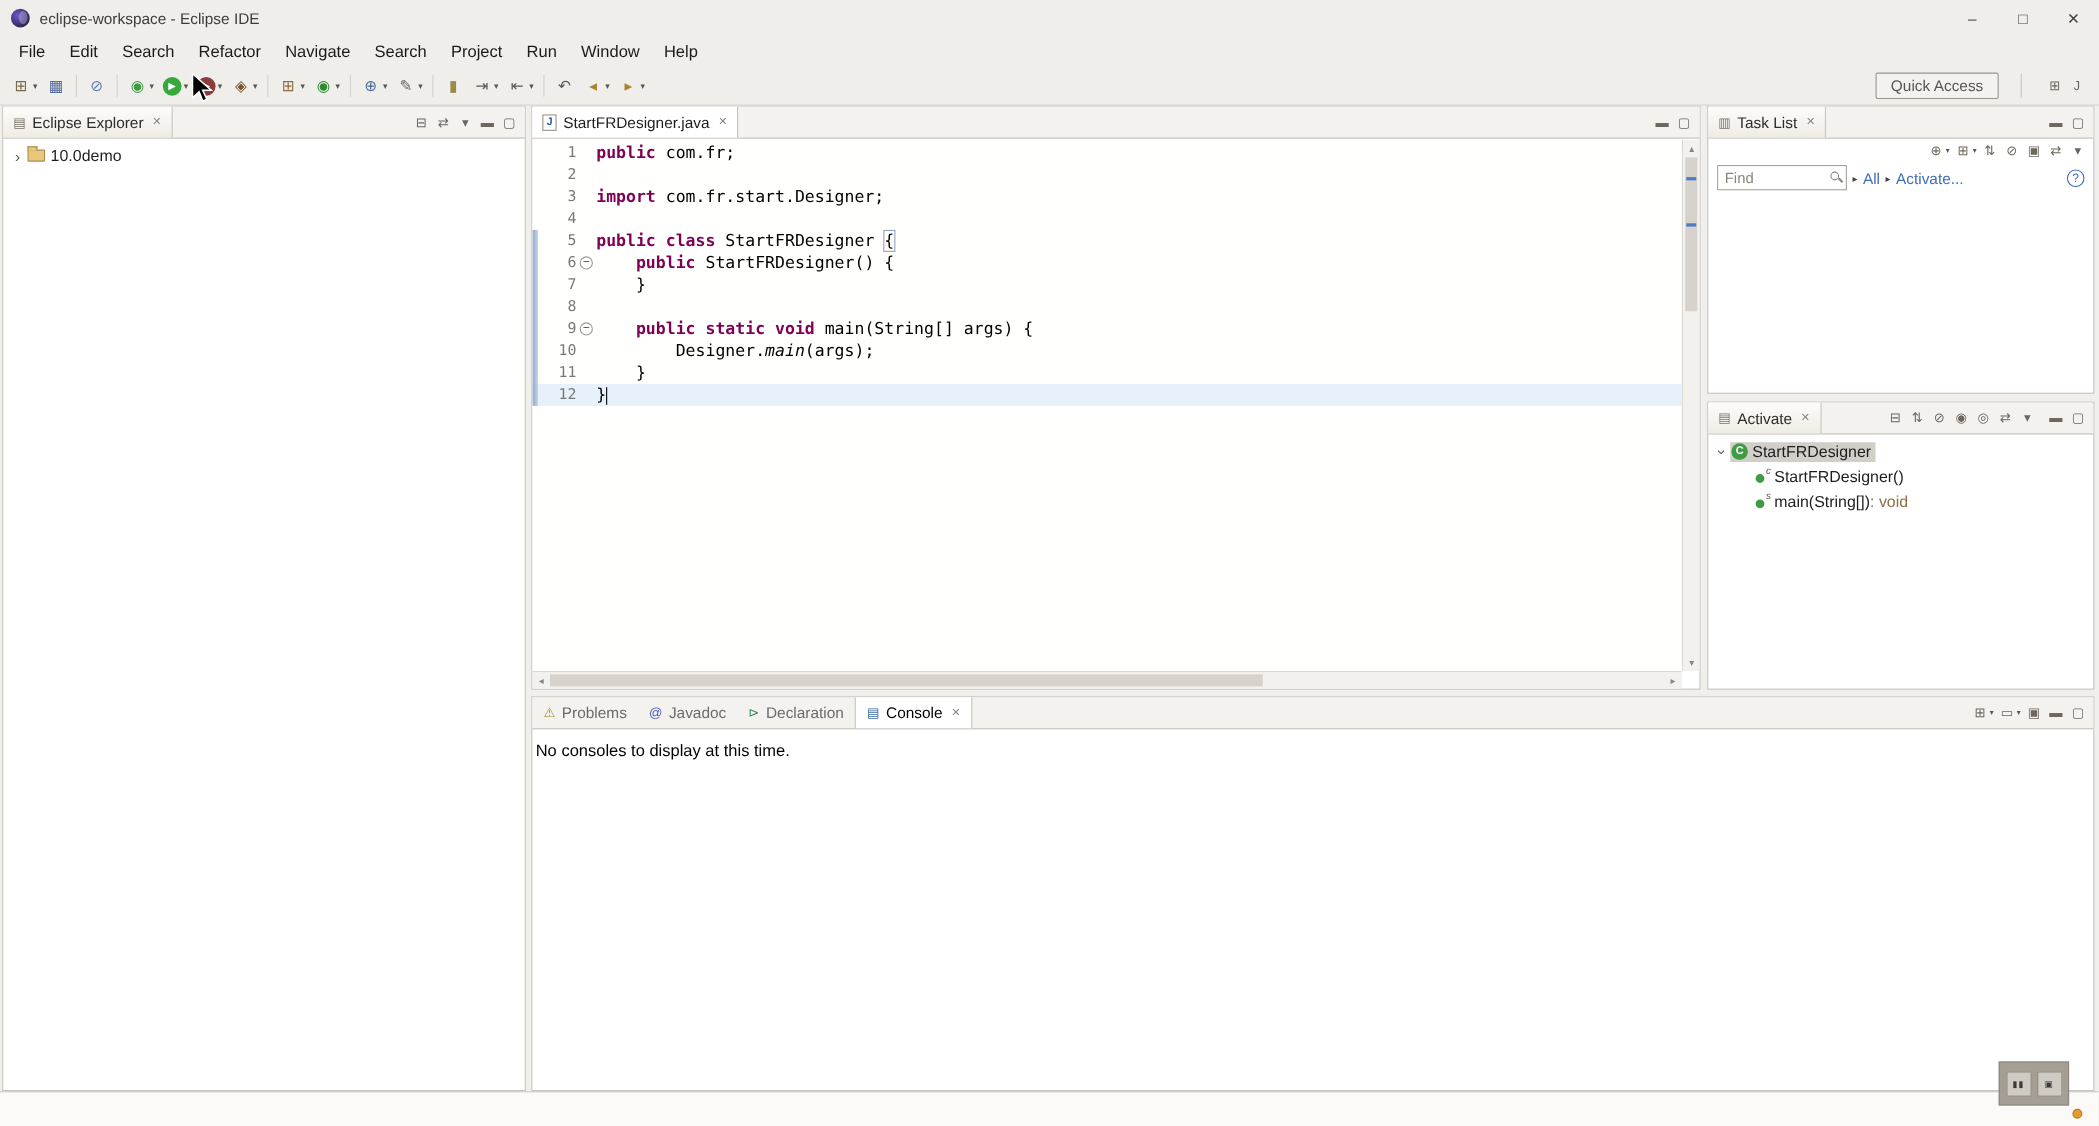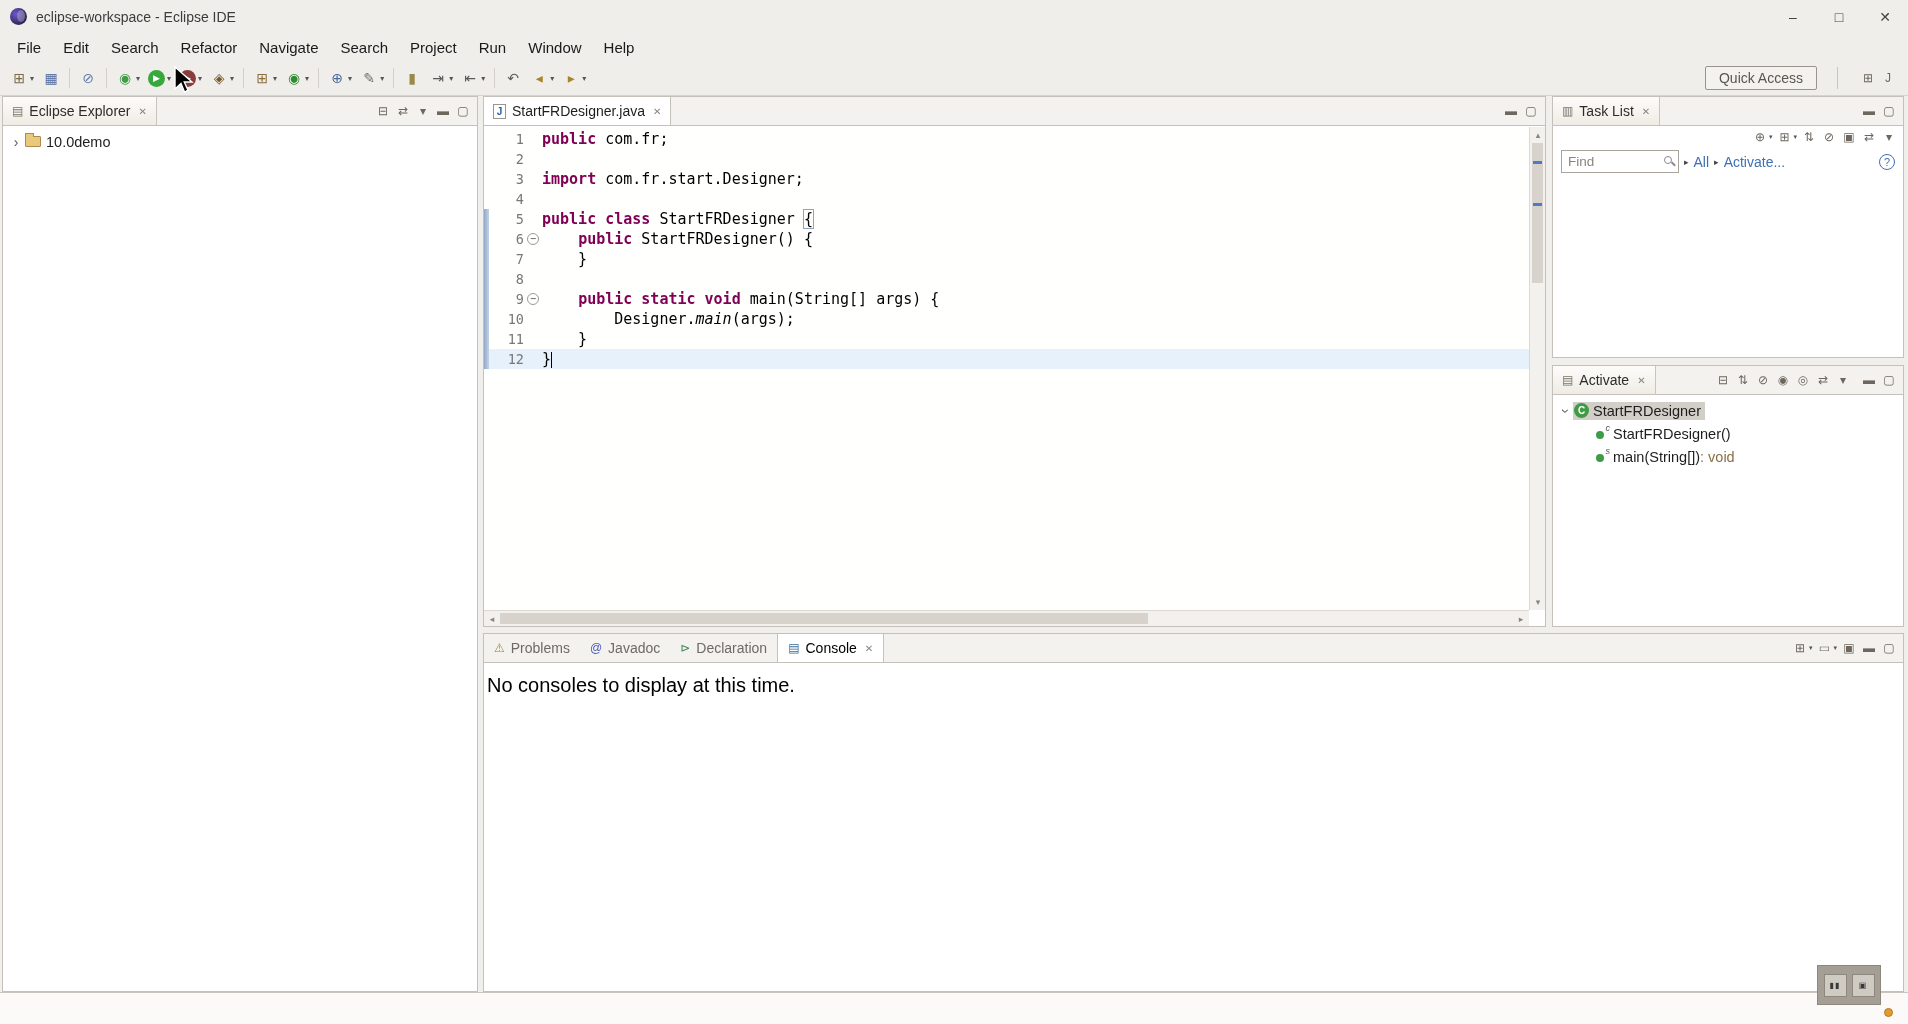--- a/index.html
+++ b/index.html
@@ -94,21 +94,21 @@
   .mth-icon .badge { position:absolute; right:0px; top:-2px; font-size:9px; color:#555; font-style:italic; }
   .sel-box { background:#d2cfc9; display:inline-flex; align-items:center; padding:1px 4px 1px 1px; }
   .detail { color:#8b6f47; }
   .row-content { display:inline-flex; align-items:center; }
 
   
   #bottom-panel { left:483px; top:633px; width:1421px; height:359px; }
   .bp-tab { display:flex; align-items:center; gap:6px; padding:0 10px; height:100%; font-size:14px; color:#6e6a64; }
   .bp-tab .bicon { font-size:12px; }
   .bp-tab.active { background:#fff; color:#000; border-right:1px solid #c5c1ba; border-left:1px solid #c5c1ba; margin-bottom:-1px; }
-  .console-msg { padding:11px 20px 0 3px; font-size:20px; color:#000; }
+  .console-msg { padding:11px 20px 0 3px; font-size:15px; color:#000; }
 
   
   .statusbar { position:absolute; left:0; top:992px; width:100%; height:32px; background:#fbfaf8; border-top:1px solid #cac6bf; }
   .toast { position:absolute; left:1817px; top:965px; width:64px; height:40px; background:#a49e95; border:1px solid #8d877d; display:flex; align-items:center; justify-content:center; gap:5px; z-index:40; }
   .toast-btn { width:23px; height:23px; background:#cfcbc3; border:1px solid #8d877d; display:flex; align-items:center; justify-content:center; font-size:8px; color:#3a3a3a; letter-spacing:1px; }
   .notif-dot { position:absolute; left:1884px; top:1008px; width:9px; height:9px; border-radius:50%; background:#e59a2f; border:1px solid #b5791f; }
   .cursor-svg { position:absolute; left:174px; top:66px; z-index:50; }
 </style>
 </head>
 <body>

